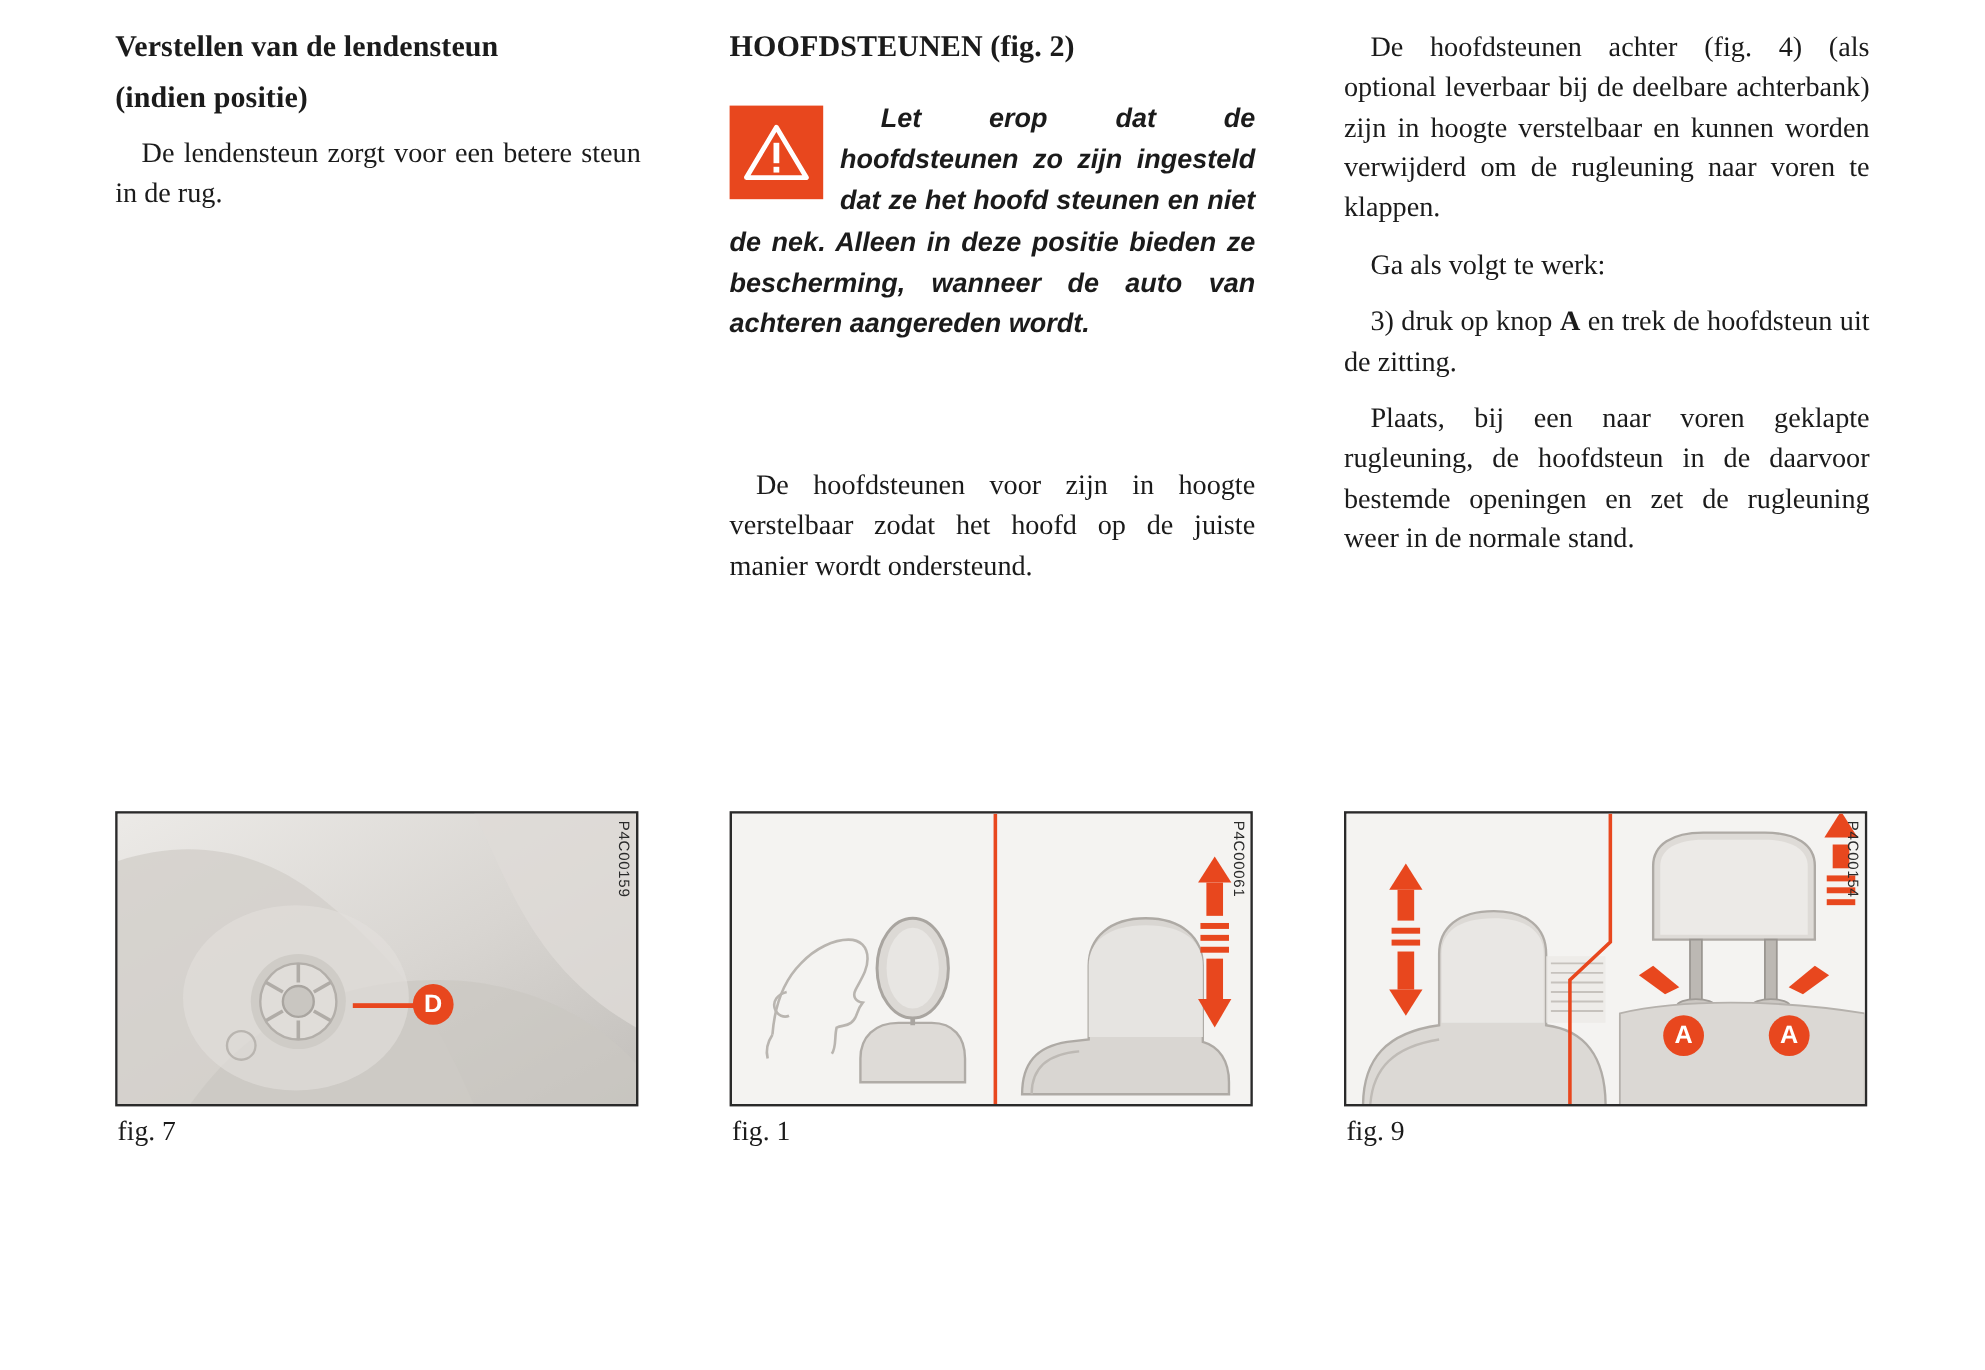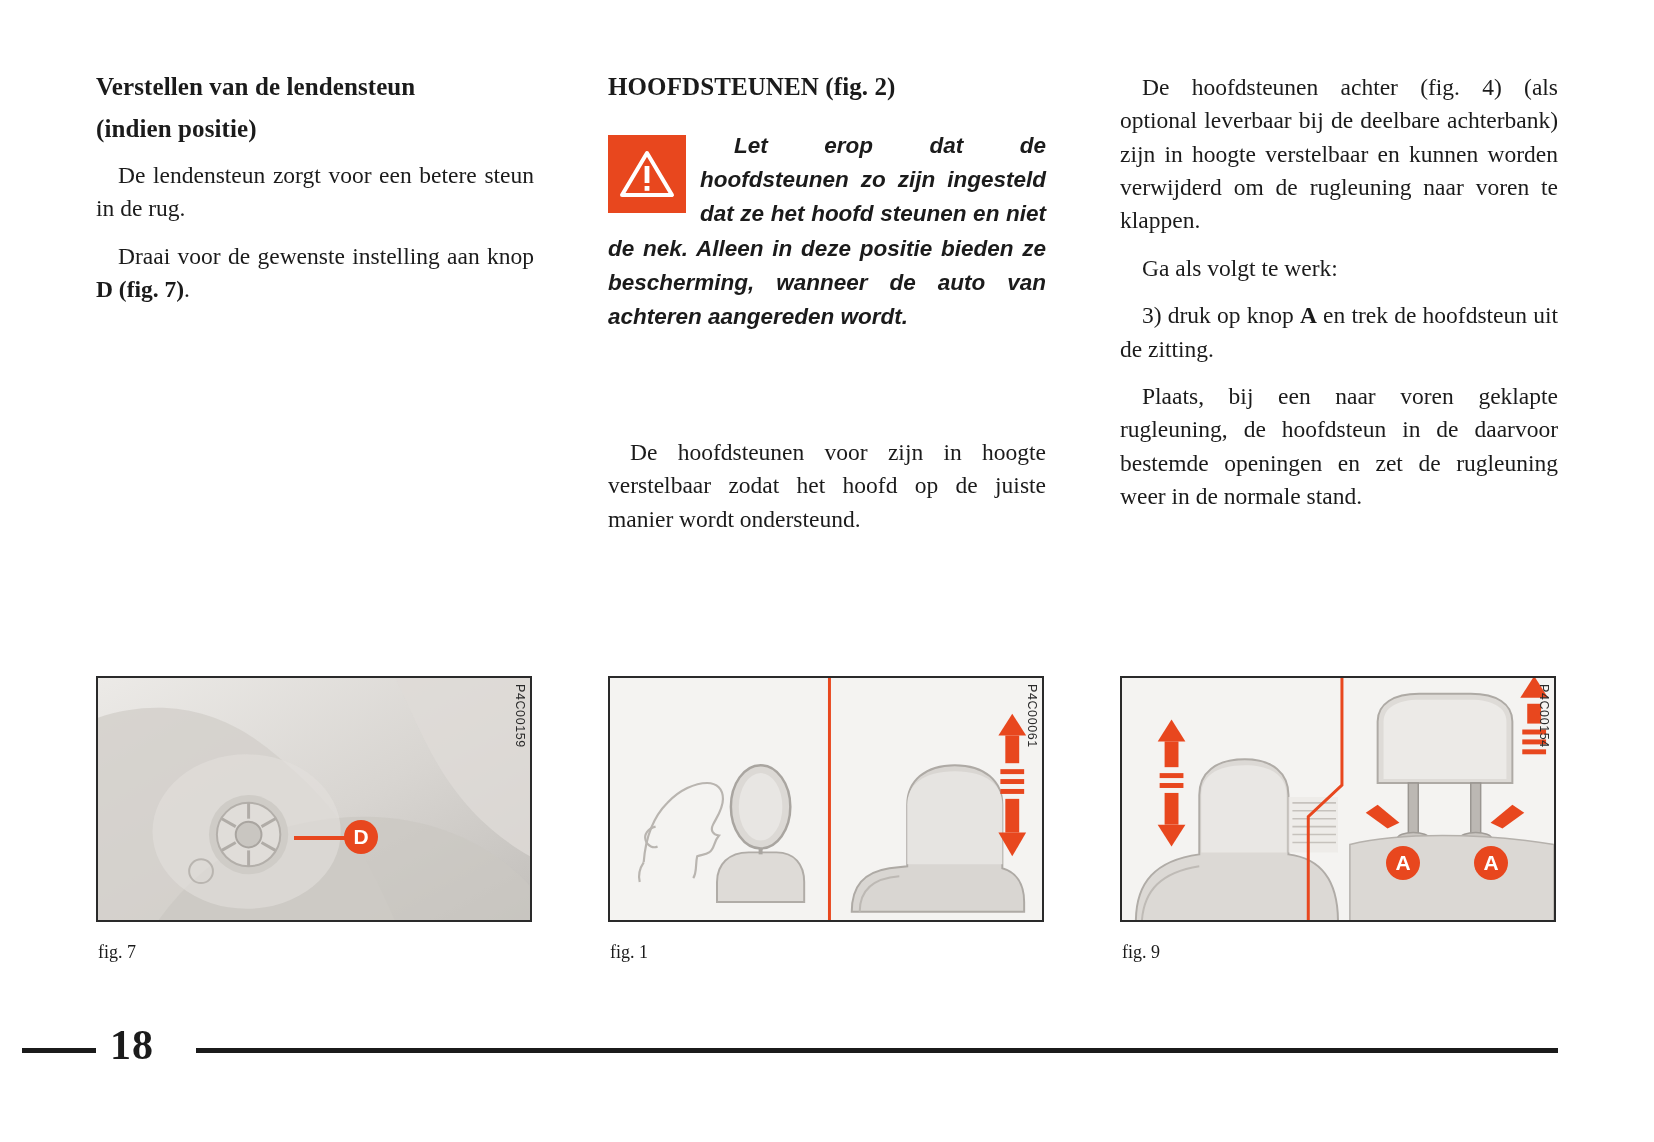--- a/index.html
+++ b/index.html
@@ -19,21 +19,20 @@
     position: absolute;
     inset: 0;
   }
   .columns {
     position: absolute;
     top: 24px;
     left: 96px;
     width: 1462px;
     display: flex;
     gap: 74px;
-    margin-top: 47px;
   }
   .col {
     width: 438px;
   }
   h2.heading {
     font-family: "Liberation Serif", serif;
     font-weight: bold;
     font-size: 25px;
     line-height: 1.28;
     margin: 0 0 14px 0;
@@ -110,22 +109,22 @@
     position: absolute;
     right: 3px;
     top: 6px;
     font-family: "Liberation Sans", sans-serif;
     font-size: 12.5px;
     letter-spacing: .6px;
     writing-mode: vertical-rl;
     color: #2a2a2a;
   }
   .fig-caption {
-    font-size: 18px;
-    margin-top: 20px;
+    font-size: 23px;
+    margin-top: 8px;
     padding-left: 2px;
   }
   
   .footer {
     position: absolute;
     left: 0;
     right: 0;
     bottom: 88px;
     height: 8px;
   }
@@ -182,21 +181,20 @@
 <body>
 
 <div class="page">
 
   <div class="columns">
 
     <div class="col">
       <h2 class="heading">Verstellen van de lendensteun</h2>
       <h2 class="heading sub">(indien positie)</h2>
       <p class="para">De lendensteun zorgt voor een betere steun in de rug.</p>
-      <p class="para"><span>Draai voor de gewenste instelling aan knop </span><b>D (fig. 7)</b><span>.</span></p>
     </div>
 
     <div class="col">
       <h2 class="heading">HOOFDSTEUNEN (fig. 2)</h2>
 
       <div class="warning-block">
         <div class="warning-icon">
           <svg width="56" height="50" viewBox="0 0 56 50" aria-hidden="true">
             <polygon points="28,4 53,46 3,46" fill="none" stroke="#ffffff" stroke-width="4" stroke-linejoin="round"></polygon>
             <rect x="25.6" y="17" width="4.8" height="17" fill="#ffffff"></rect>
@@ -360,19 +358,14 @@
           </g>
         </svg>
         <div class="badge" style="left:264px; top:168px;">A</div>
         <div class="badge" style="left:352px; top:168px;">A</div>
         <div class="fig-code">P4C00154</div>
       </div>
       <div class="fig-caption">fig. 9</div>
     </div>
   </div>
 
-  <div class="footer">
-    <div class="rule-left"></div>
-    <div class="pagenum">18</div>
-    <div class="rule-right"></div>
-  </div>
 
 </div>
 
 </body></html>

